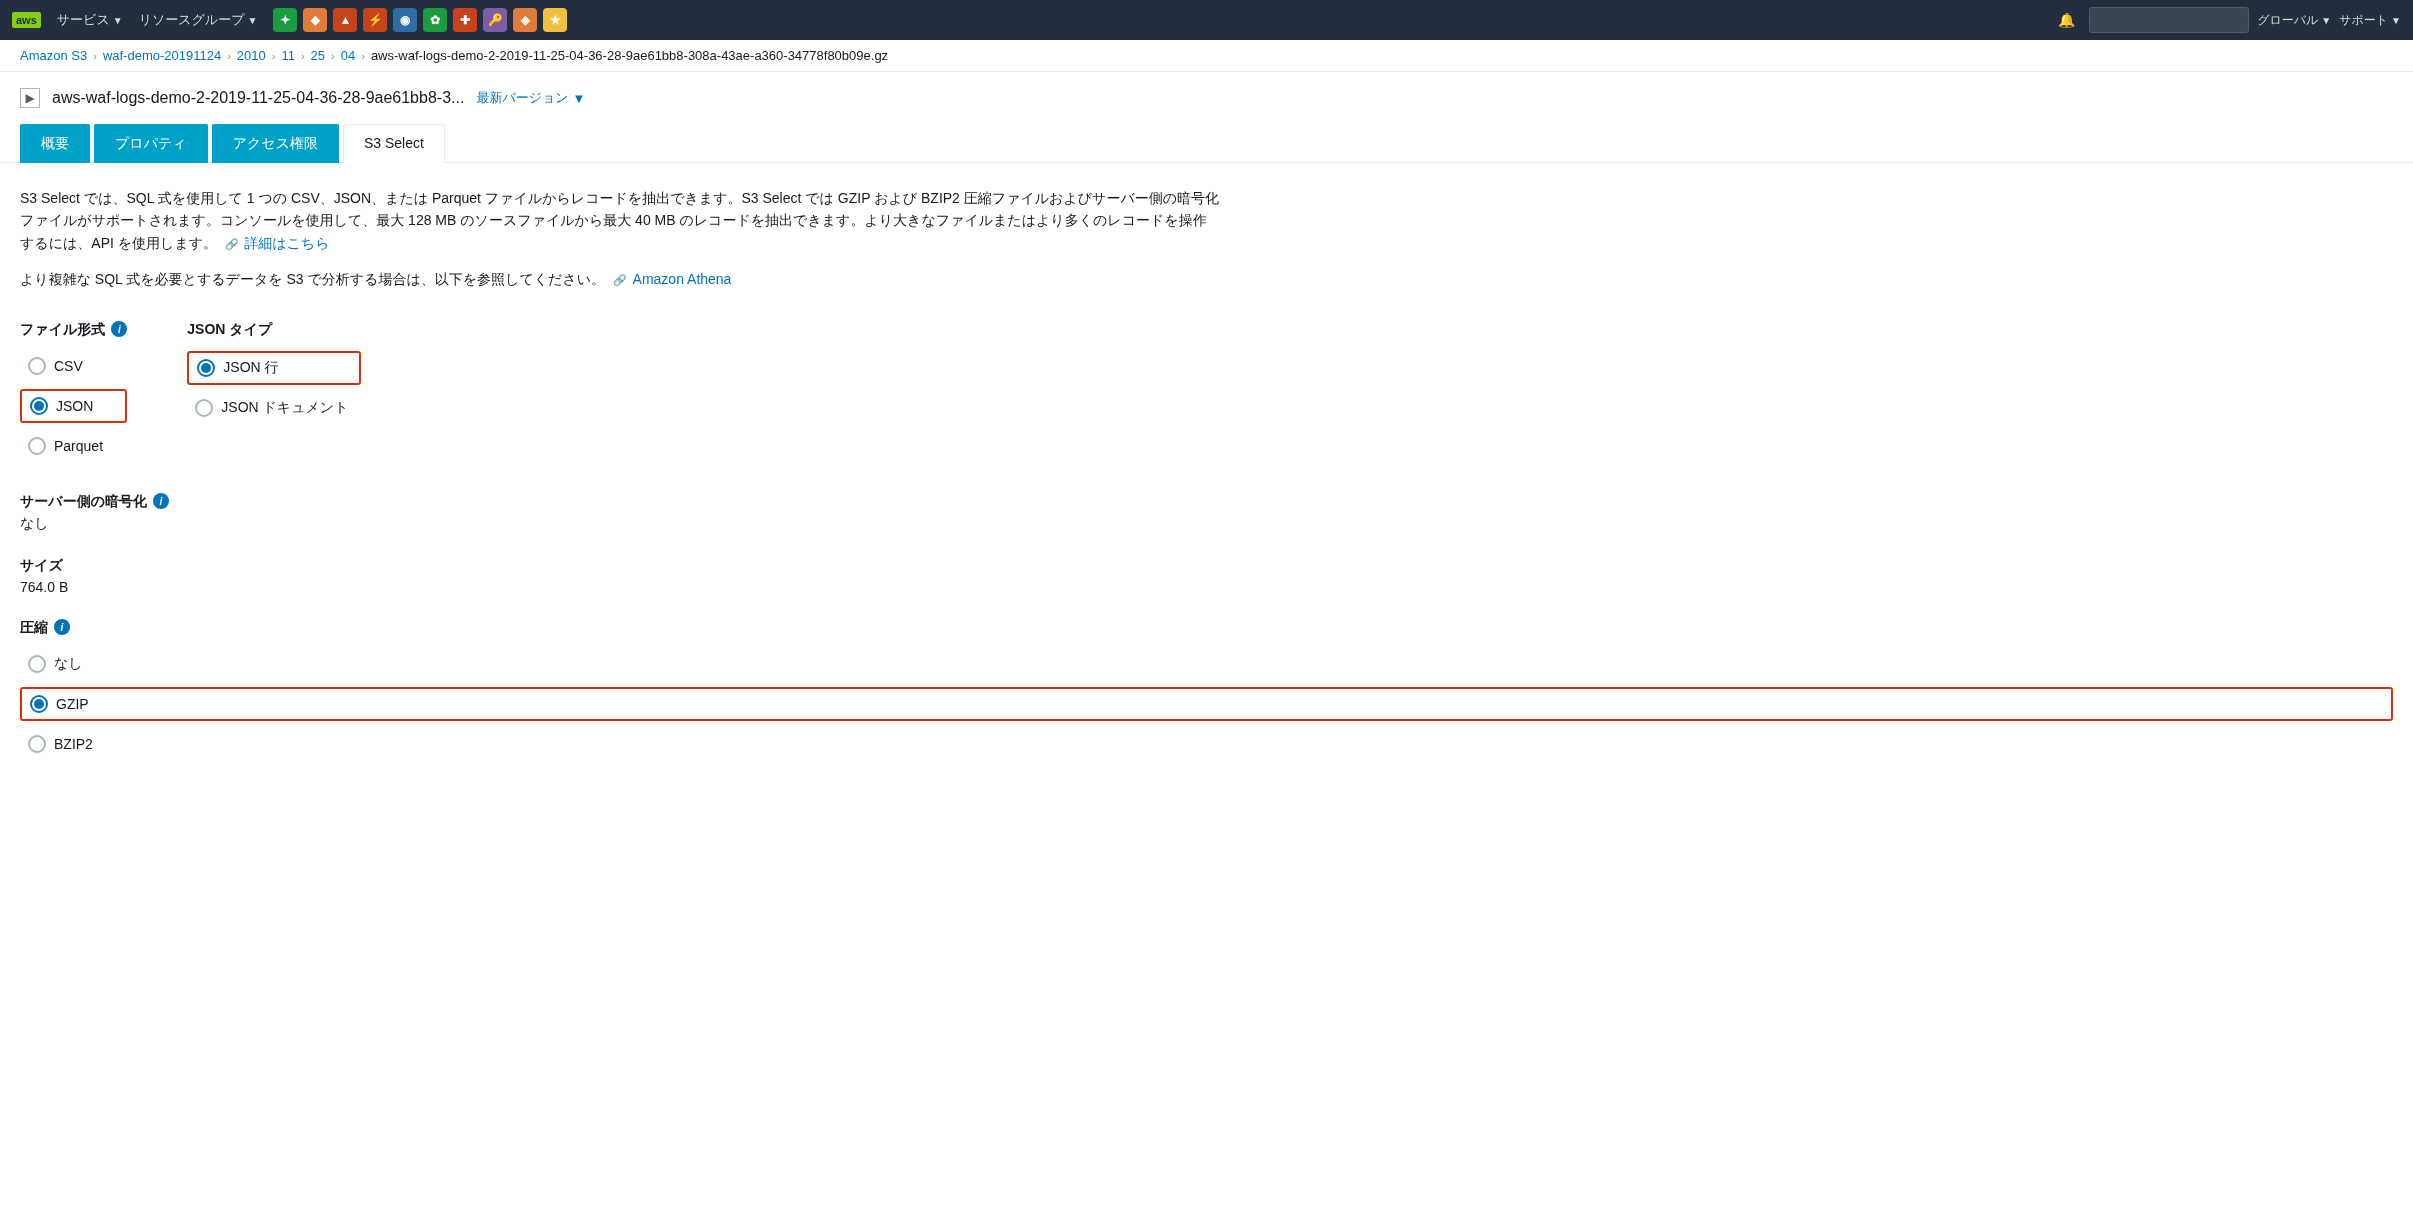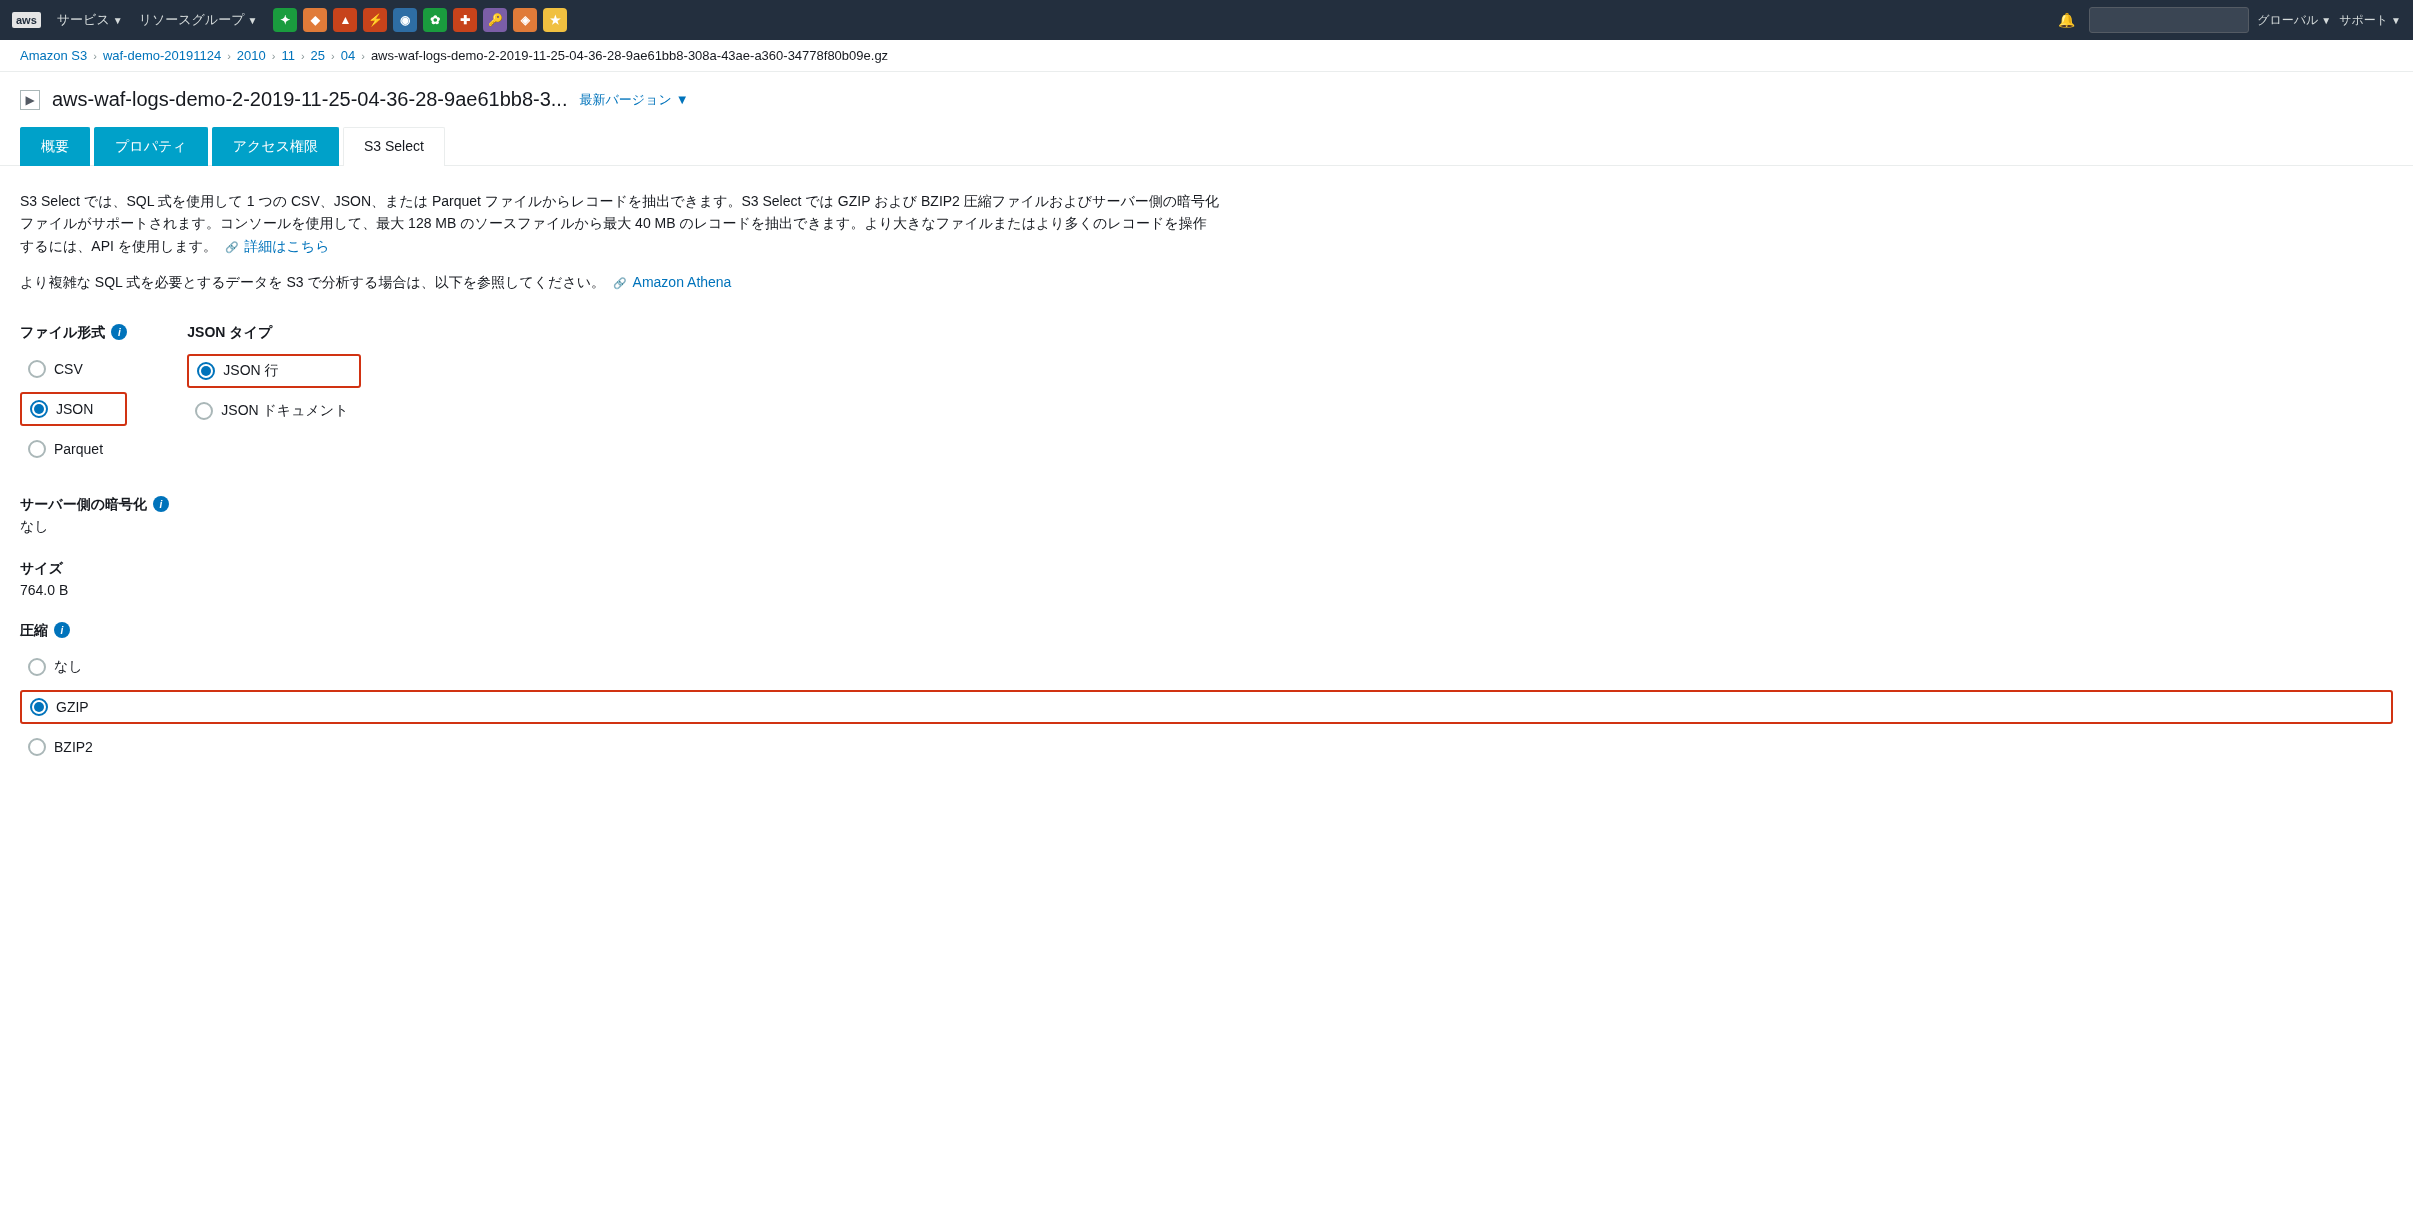--- a/index.html
+++ b/index.html
@@ -11,21 +11,21 @@
       display: flex;
       align-items: center;
       height: 40px;
       padding: 0 12px;
       gap: 16px;
     }
     .aws-logo {
       display: flex; align-items: center; gap: 4px;
     }
     .aws-logo .logo-box {
-      background: #e5e5e5;
+      background: #84cc16;
       color: #232f3e;
       font-weight: bold;
       font-size: 11px;
       padding: 2px 4px;
       border-radius: 2px;
     }
     .nav-item {
       color: #d5dbdb;
       font-size: 13px;
       cursor: pointer;
@@ -100,21 +100,21 @@
     }
     .sidebar-toggle {
       width: 20px; height: 20px;
       border: 1px solid #aab7b8;
       cursor: pointer;
       display: flex; align-items: center; justify-content: center;
       font-size: 12px; color: #545b64;
       flex-shrink: 0;
     }
     .page-title {
-      font-size: 20px;
+      font-size: 16px;
       font-weight: 300;
       color: #16191f;
       white-space: nowrap;
       overflow: hidden;
       text-overflow: ellipsis;
       max-width: 600px;
     }
     .version-btn {
       background: transparent;
       border: none;

